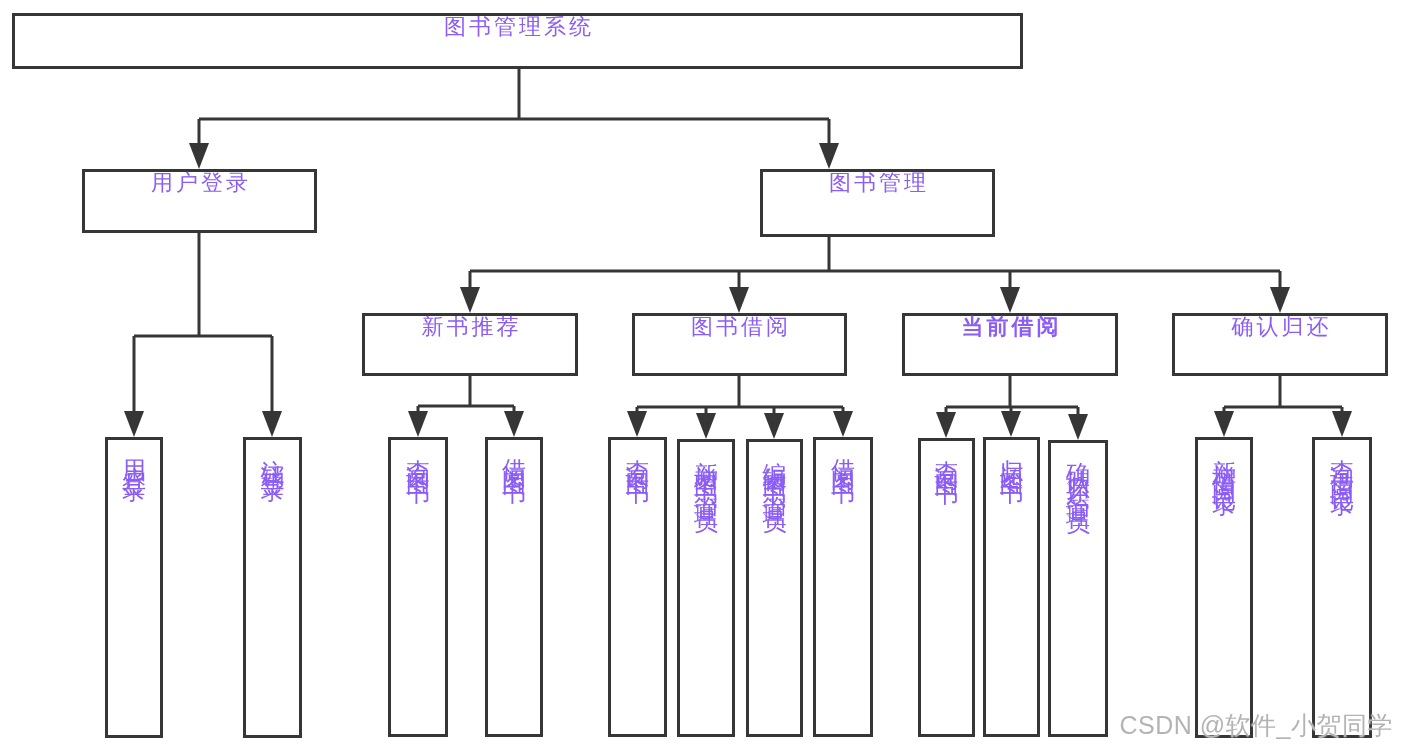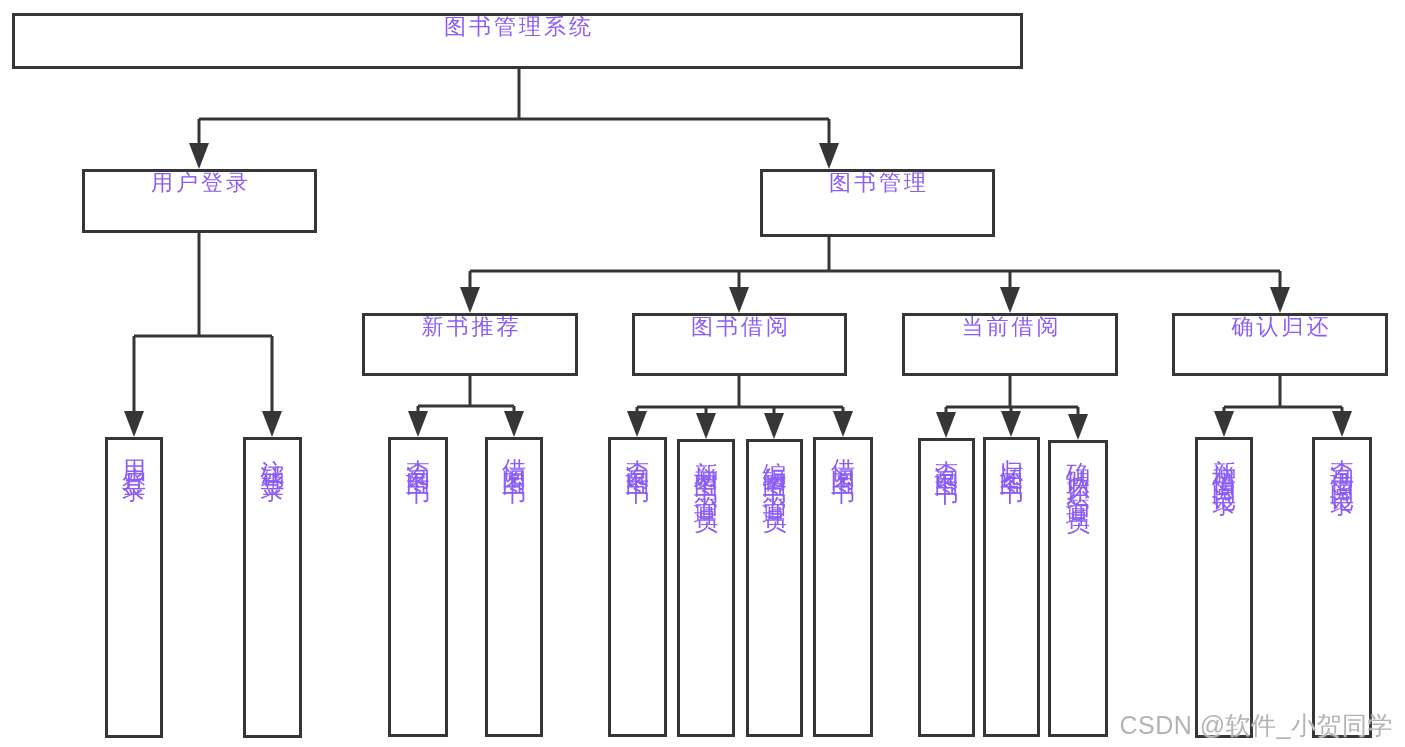--- a/index.html
+++ b/index.html
@@ -83,21 +83,21 @@
   <div class="node h" style="left:712px; top:169px; width:235px; height:68px;margin-left:48px;">
     <span class="label">图书管理</span>
   </div>
 
   <div class="node h" style="left:362px; top:313px; width:216px; height:63px;">
     <span class="label">新书推荐</span>
   </div>
   <div class="node h" style="left:632px; top:313px; width:215px; height:63px;">
     <span class="label">图书借阅</span>
   </div>
-  <div class="node h" style="left:902px; top:313px; width:216px; height:63px;">
+  <div class="node h" style="left:902px; top:313px; width:216px; height:63px;font-weight:bold;">
     <span class="label">当前借阅</span>
   </div>
   <div class="node h" style="left:1172px; top:313px; width:216px; height:63px;">
     <span class="label">确认归还</span>
   </div>
 
   <div class="node v" style="left:105px; top:437px; width:58px; height:301px;">
     <span class="label">用户登录</span>
   </div>
   <div class="node v" style="left:243px; top:437px; width:59px; height:301px;">

